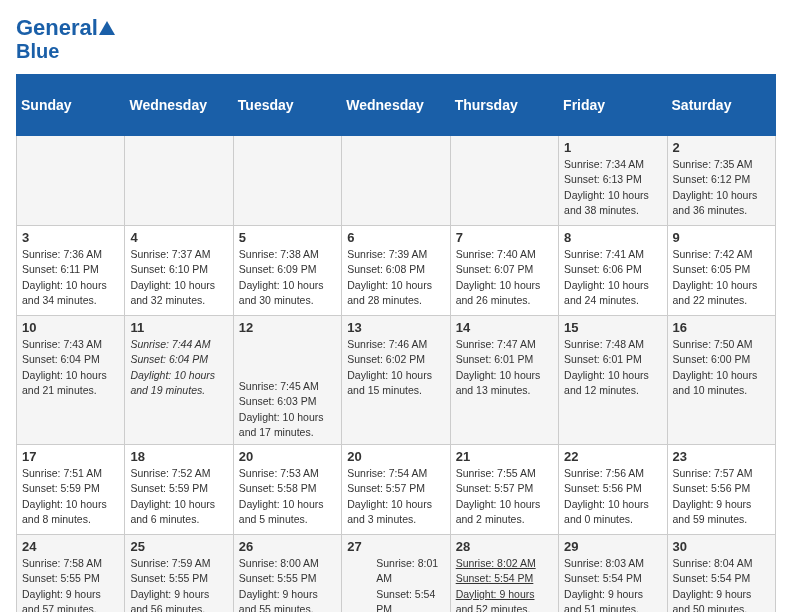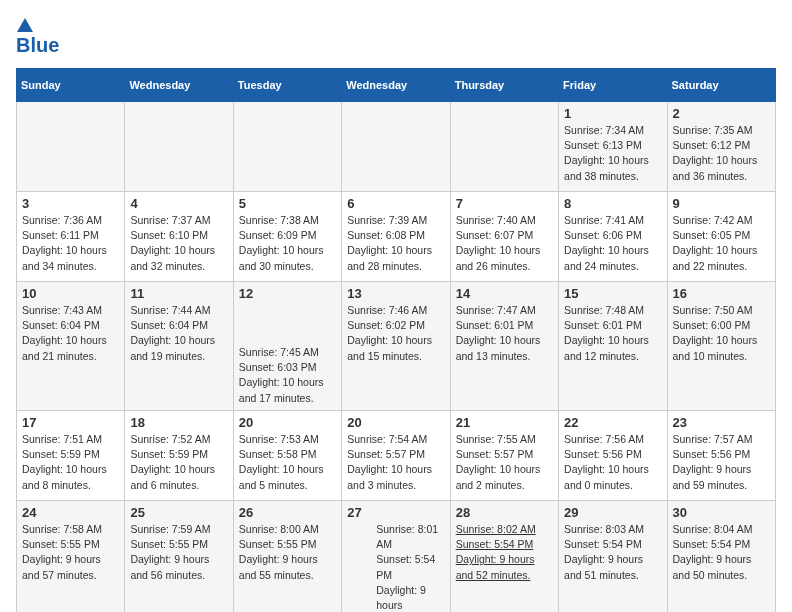--- a/index.html
+++ b/index.html
@@ -44,23 +44,23 @@
       color: #444;
     }
     table {
       width: 100%;
       border-collapse: collapse;
       table-layout: fixed;
     }
     thead tr th {
       background-color: #1a5fa8;
       color: #fff;
-      font-size: 11px;
+      font-size: 14px;
       font-weight: bold;
-      padding: 10px 4px;
+      padding: 22px 4px;
       text-align: left;
       border: 1px solid #1a5fa8;
     }
     tbody tr td {
       vertical-align: top;
       border: 1px solid #ccc;
       padding: 4px 5px;
       font-size: 11px;
       color: #333;
       height: 90px;
@@ -86,20 +86,21 @@
     tbody tr:nth-child(odd) td.empty-cell {
       background: #f5f5f5 !important;
     }
   </style>
 </head>
 <body>
 
 <div class="header">
   <div class="logo">
     <div class="logo-row">
+      <span class="logo-text">General</span>
       <svg width="18" height="18" viewBox="0 0 18 18">
         <polygon points="9,2 17,16 1,16" fill="#1a5fa8"></polygon>
       </svg>
     </div>
     <span class="logo-text" style="color:#1a5fa8; font-size:20px;">Blue</span>
   </div>
   <div class="title-block">
     <div class="month-title"></div>
     <div class="location"></div>
   </div>
@@ -193,21 +194,21 @@
       <tr>
         <td>
           <span class="day-num">10</span>
           <div class="day-info" style="white-space: pre-line;">Sunrise: 7:43 AM
 Sunset: 6:04 PM
 Daylight: 10 hours
 and 21 minutes.</div>
         </td>
         <td>
           <span class="day-num">11</span>
-          <div class="day-info" style="white-space: pre-line;">Sunrise: 7:44 AM
+          <div class="day-info" style="white-space: pre-line; font-style: italic;">Sunrise: 7:44 AM
 Sunset: 6:04 PM
 Daylight: 10 hours
 and 19 minutes.</div>
         </td>
         <td>
           <span class="day-num">12</span>
           <div class="day-info" style="white-space: pre-line; margin-top: 44px;">Sunrise: 7:45 AM
 Sunset: 6:03 PM
 Daylight: 10 hours
 and 17 minutes.</div>

